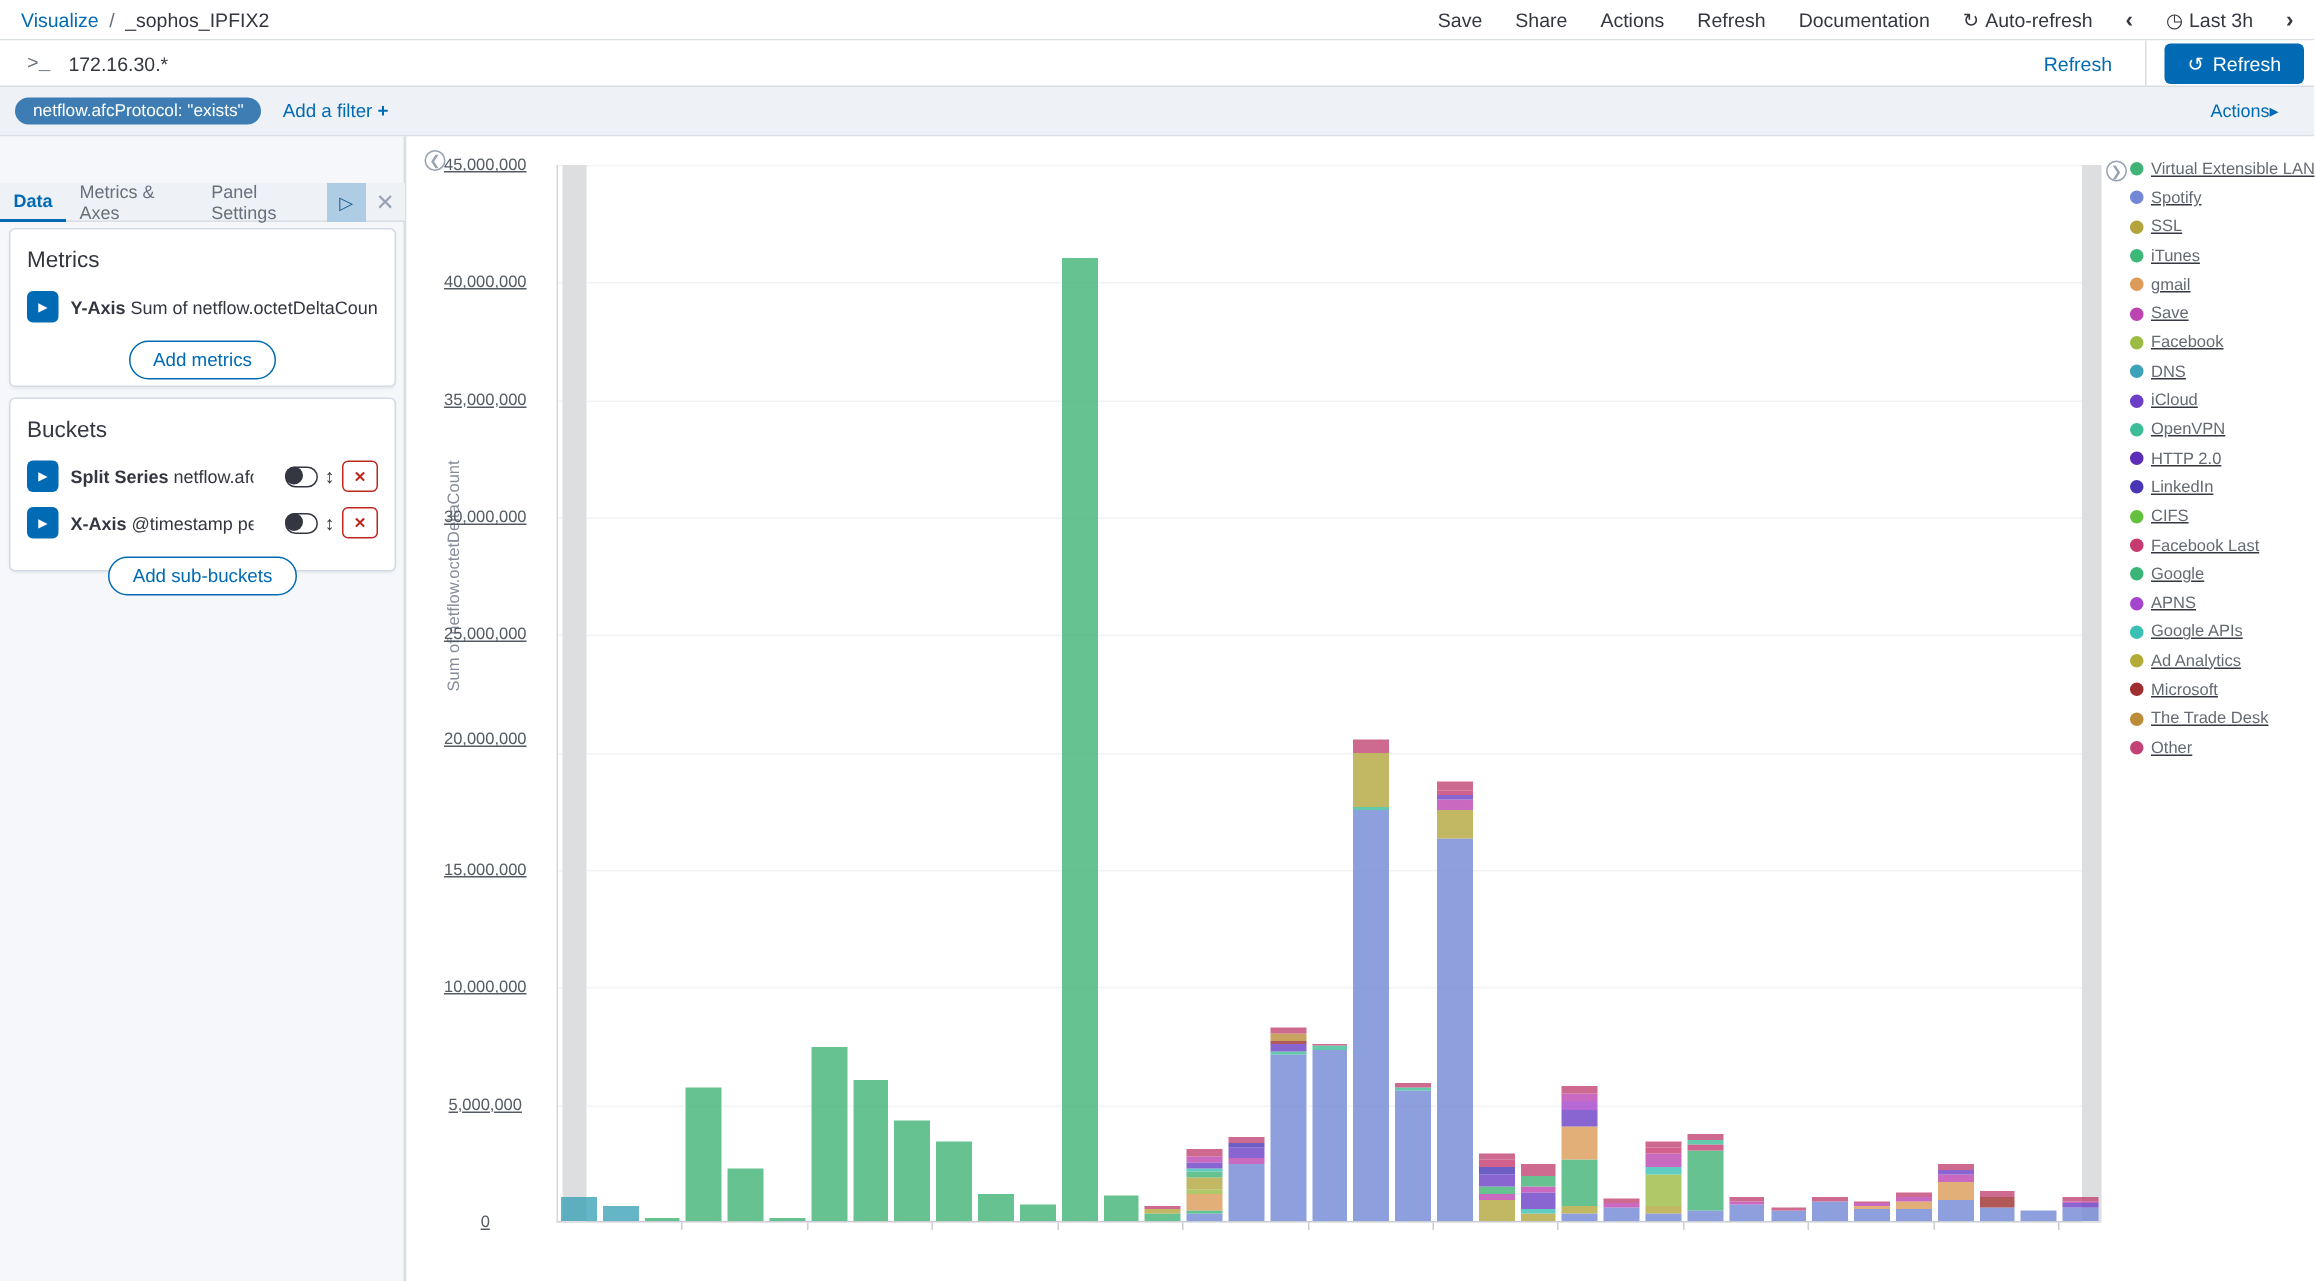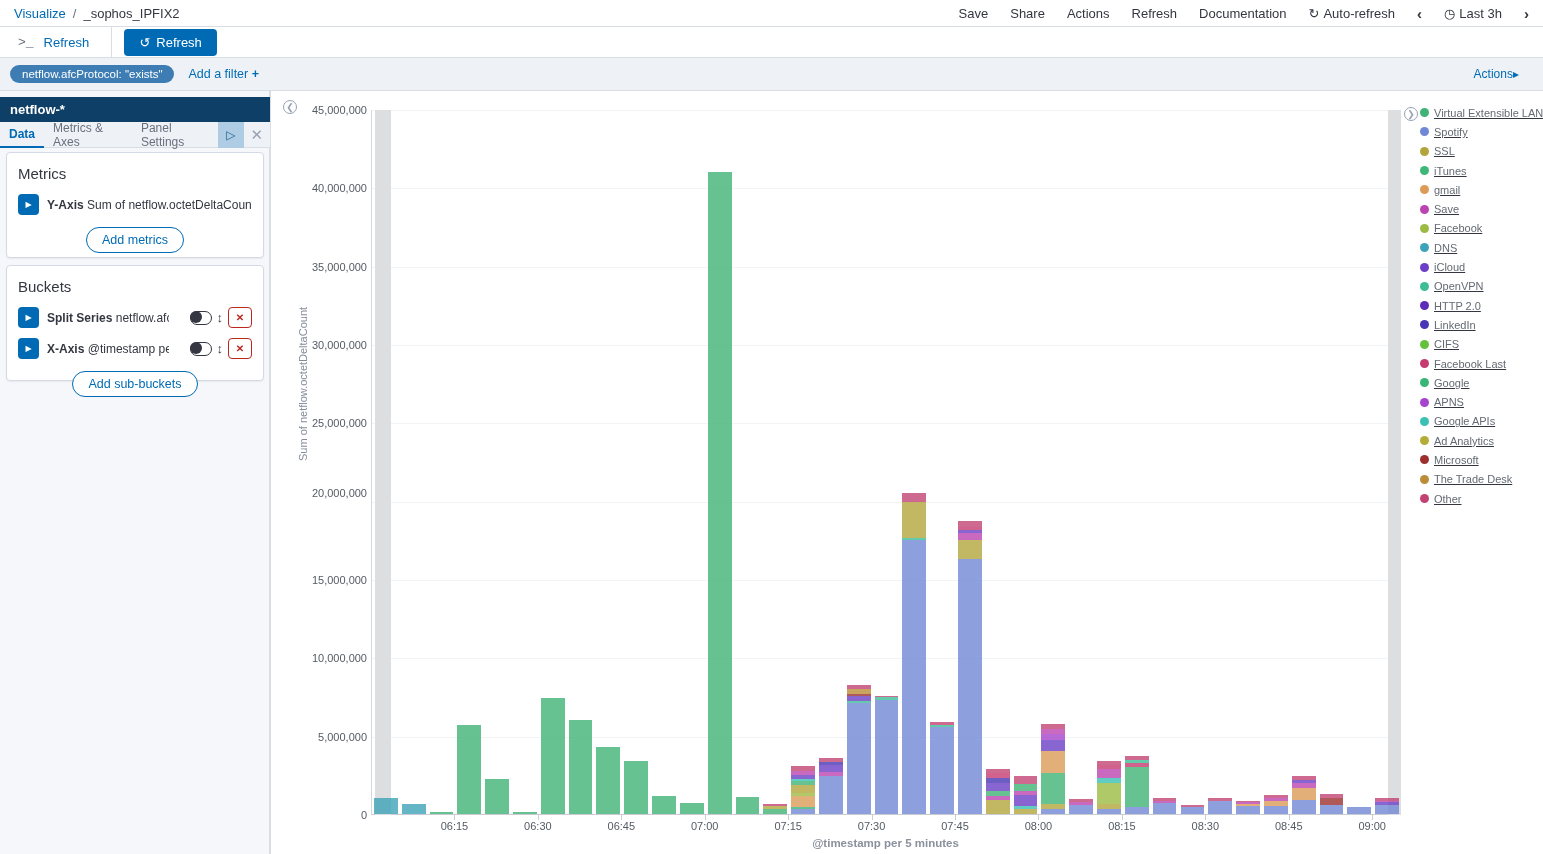--- a/index.html
+++ b/index.html
@@ -72,21 +72,21 @@
 
   
   .chart-panel { position:absolute; top:91px; left:271px; width:1272px; height:763px; background:#fff; }
   .circle-arrow { position:absolute; width:14px; height:14px; border:1px solid #98a2b3; border-radius:50%;
     color:#98a2b3; font-size:9px; display:flex; align-items:center; justify-content:center; cursor:pointer; background:#fff; }
   .y-axis-title { position:absolute; left:26px; top:370px; transform:rotate(-90deg); transform-origin:left top;
     font-size:11px; color:#858c99; white-space:nowrap; }
   .x-axis-title { position:absolute; left:100px; top:746px; width:1029px; text-align:center; font-size:11.5px;
     font-weight:bold; color:#8b919c; }
   .y-labels { position:absolute; left:9px; top:19px; width:87px; height:705px; }
-  .y-label { position:absolute; right:0; width:87px; text-align:right; font-size:11px; color:#545b64; }
+  .y-label { position:absolute; right:0; width:87px; text-align:center; font-size:11px; color:#545b64;text-decoration:underline; }
   .plot { position:absolute; left:100px; top:19px; width:1029px; height:705px;
     border-left:1px solid #d4d7dc; border-bottom:1px solid #c9ccd2; }
   .gridline { position:absolute; left:0; width:1029px; height:1px; background:#f1f3f6; }
   .edge-band { position:absolute; top:0; height:705px; background:#dcdedf; }
   .bar { position:absolute; bottom:0; display:flex; flex-direction:column-reverse; cursor:pointer; }
   .bar-seg { width:100%; opacity:.8; }
   .x-labels { position:absolute; left:100px; top:729px; width:1029px; height:14px; }
   .x-label { position:absolute; width:44px; text-align:center; font-size:11px; color:#545b64; }
   .x-tick { position:absolute; top:724px; width:1px; height:5px; background:#c9ccd2; }
   .legend { position:absolute; left:1149px; top:12px; width:120px;text-decoration:underline; }
@@ -114,38 +114,38 @@
     <span class="chev">‹</span>
     <span class="nav-item">
       <span class="nav-icon">◷</span><span>Last 3h</span>
     </span>
     <span class="chev">›</span>
   </div>
 </header>
 
 <div class="querybar">
   <span class="query-prompt">&gt;_</span>
+  <input class="query-input" value="172.16.30.*" style="">
   <span class="options-link link">Refresh</span>
   <div class="query-sep"></div>
   <button class="refresh-btn">
     <span>↺</span>
     <span>Refresh</span>
   </button>
 </div>
 
 <div class="filterbar">
   <span class="filter-pill">netflow.afcProtocol: "exists"</span>
   <span class="add-filter link">
     <span>Add a filter</span> <b>+</b>
   </span>
   <span class="actions-link link"><span>Actions</span>▸</span>
 </div>
 
 <aside class="sidebar">
-  <div class="index-header">netflow-*</div>
   <div class="tabs-row">
     <div class="tab active">Data</div>
     <div class="tab">Metrics &amp; Axes</div>
     <div class="tab">Panel Settings</div>
     <div class="tab-play">▷</div>
     <div class="tab-close">✕</div>
   </div>
 
   <div class="card" style="top:61px; height:106px;">
     <div class="card-title">Metrics</div>
@@ -401,35 +401,20 @@
       <div class="bar" style="left: 975.378px; width: 23.8108px; height: 7.05px;">
         <div class="bar-seg" style="height: 100%; background: rgb(114, 135, 213);"></div>
       </div>
       <div class="bar" style="left: 1003.19px; width: 23.8108px; height: 15.6667px;">
         <div class="bar-seg" style="height: 60%; background: rgb(114, 135, 213);"></div>
         <div class="bar-seg" style="height: 15%; background: rgb(108, 63, 198);"></div>
         <div class="bar-seg" style="height: 10%; background: rgb(187, 68, 176);"></div>
         <div class="bar-seg" style="height: 15%; background: rgb(194, 67, 115);"></div>
       </div>
     </div>
-  <div class="x-labels">
-      <div class="x-label" style="left: 61.4324px;">06:15</div>
-      <div class="x-label" style="left: 144.865px;">06:30</div>
-      <div class="x-label" style="left: 228.297px;">06:45</div>
-      <div class="x-label" style="left: 311.73px;">07:00</div>
-      <div class="x-label" style="left: 395.162px;">07:15</div>
-      <div class="x-label" style="left: 478.595px;">07:30</div>
-      <div class="x-label" style="left: 562.027px;">07:45</div>
-      <div class="x-label" style="left: 645.459px;">08:00</div>
-      <div class="x-label" style="left: 728.892px;">08:15</div>
-      <div class="x-label" style="left: 812.324px;">08:30</div>
-      <div class="x-label" style="left: 895.757px;">08:45</div>
-      <div class="x-label" style="left: 979.189px;">09:00</div>
-    </div>
-  <div class="x-axis-title">@timestamp per 5 minutes</div>
   <div class="circle-arrow" style="left:1133px; top:16px;">❯</div>
   <div class="legend">
       <div class="legend-item">
         <span class="legend-dot" style="background: rgb(65, 179, 119);"></span>
         <span class="legend-text">Virtual Extensible LAN</span>
       </div>
       <div class="legend-item">
         <span class="legend-dot" style="background: rgb(114, 135, 213);"></span>
         <span class="legend-text">Spotify</span>
       </div>

